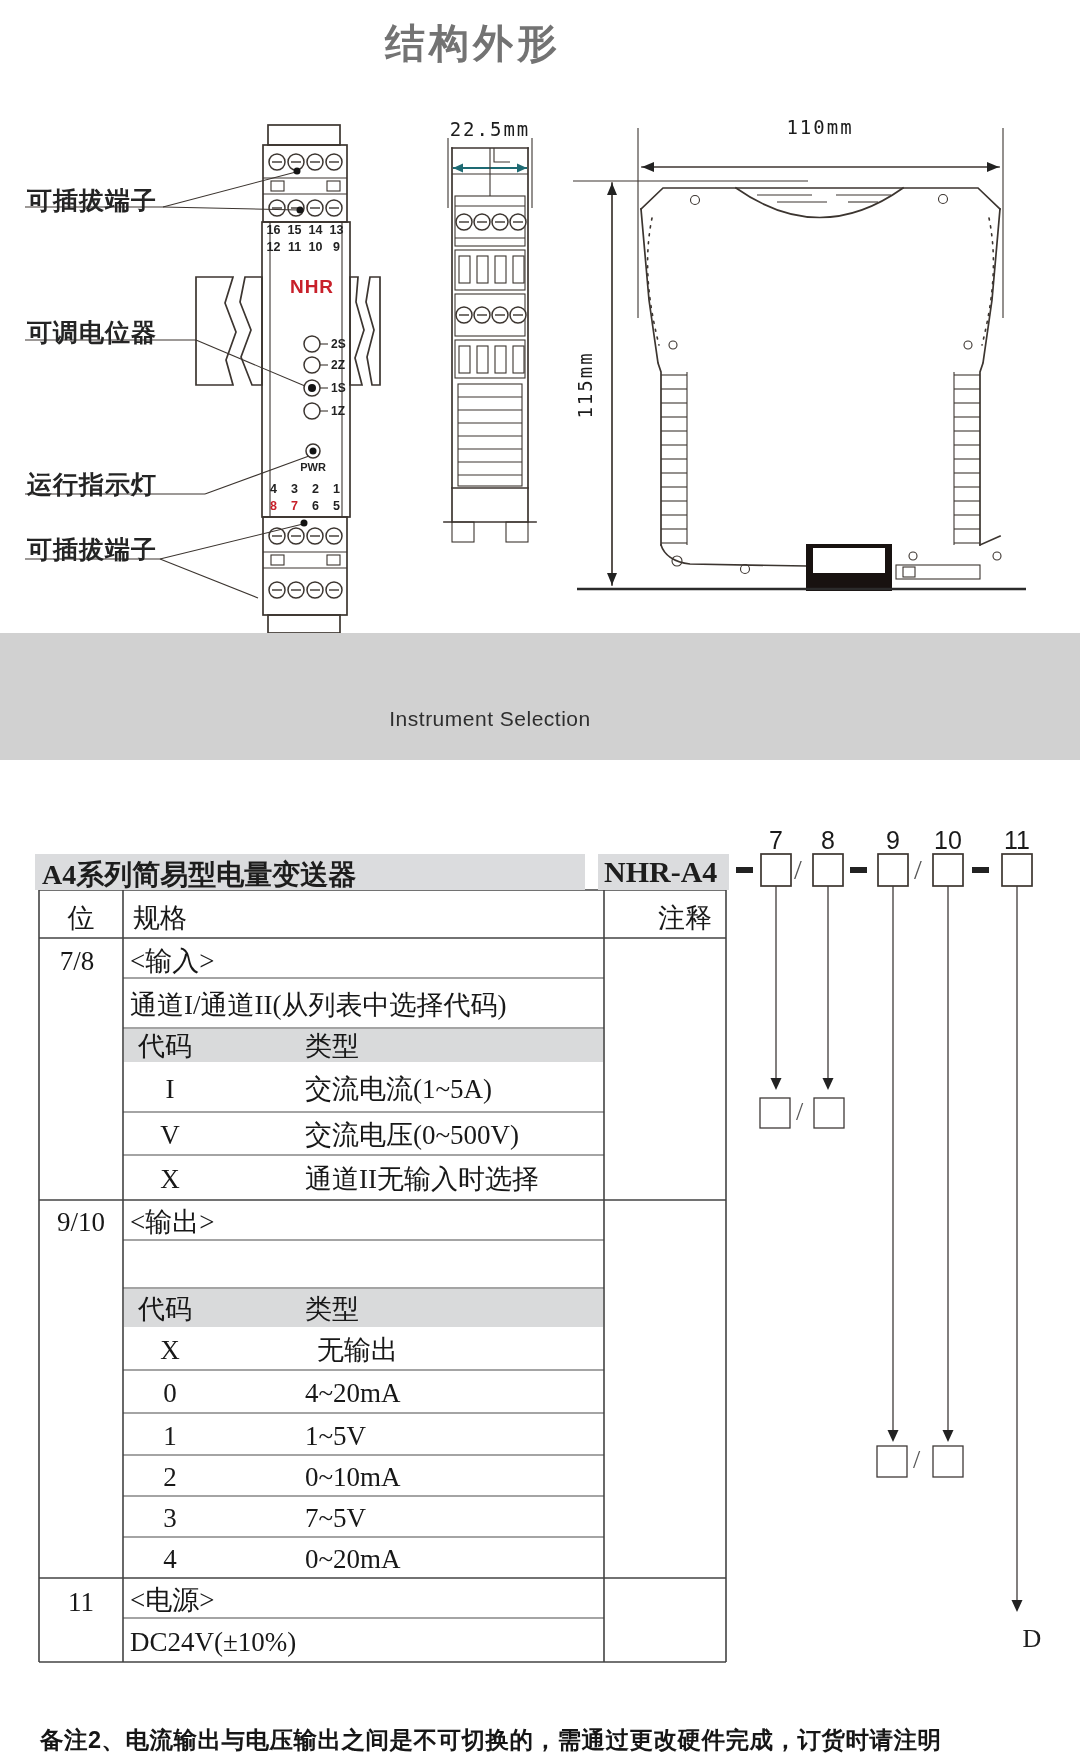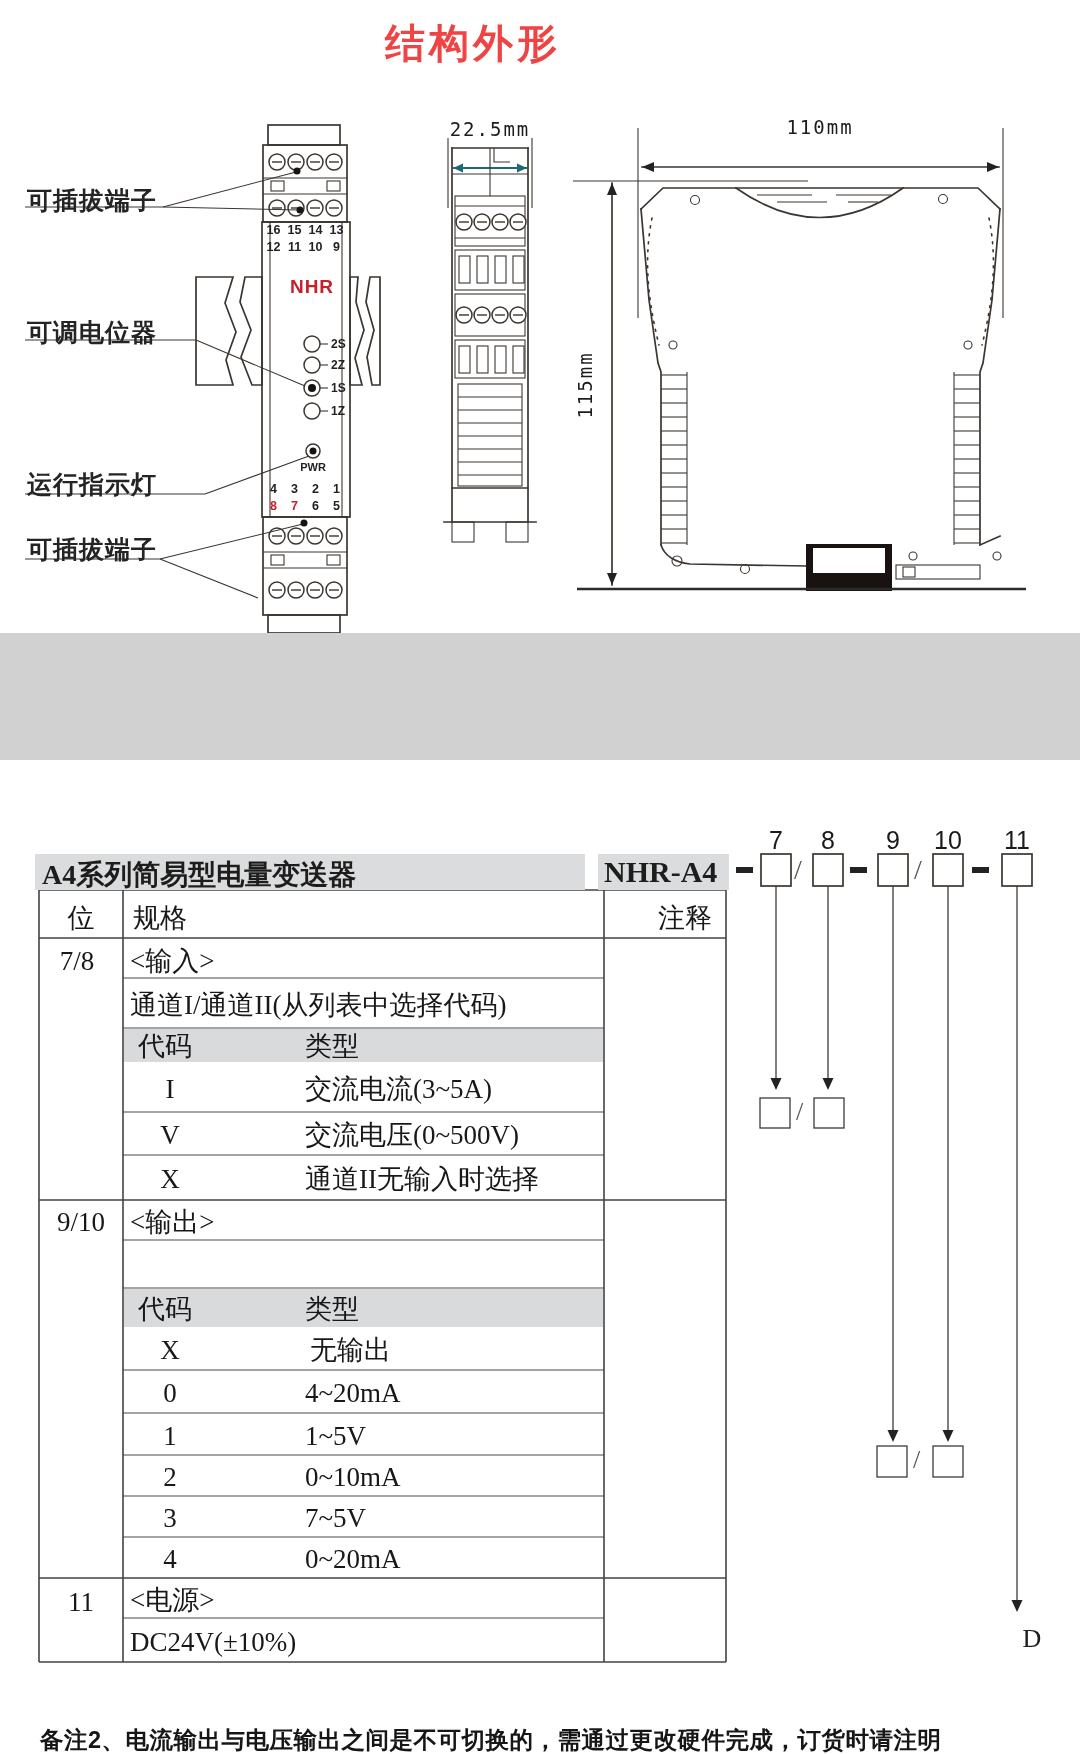--- a/index.html
+++ b/index.html
@@ -1,19 +1,19 @@
 <!DOCTYPE html>
 <html><head>
 <meta charset="utf-8">
 <style>
   html,body{margin:0;padding:0;background:#fff;}
   .page{position:relative;width:1080px;height:1754px;background:#ffffff;overflow:hidden;
         font-family:"Liberation Sans","DejaVu Sans",sans-serif;color:#1d1d1d;}
   .abs{position:absolute;}
-  .doc-title{left:273px;top:16px;width:400px;text-align:center;font-size:40px;font-weight:700;letter-spacing:4px;color:#ef4444;}
+  .doc-title{left:273px;top:16px;width:400px;text-align:center;font-size:40px;font-weight:700;letter-spacing:4px;color:#737373;}
   .callout{font-size:25px;font-weight:700;color:#242424;letter-spacing:1px;}
   .dim{font-family:"DejaVu Sans Mono","Liberation Mono",monospace;font-size:19px;color:#1c1c1c;letter-spacing:2px;text-align:center;}
   .brand{color:#c8202a;font-weight:800;font-size:19px;letter-spacing:1px;text-align:center;}
   .potlbl{font-size:12px;font-weight:700;color:#222;}
   .pwrlbl{font-size:11px;font-weight:700;color:#222;text-align:center;}
   .trow{display:flex;justify-content:space-around;font-size:12.5px;font-weight:600;color:#222;}
   .trow span{flex:1;text-align:center;}
   .trow .red{color:#c8202a;}
   .banner{left:0;top:633px;width:1080px;height:127px;background:#d1d1d1;}
   .banner-title{left:0;top:646px;width:980px;text-align:center;font-size:55px;font-weight:700;letter-spacing:3px;color:#0f0f0f;}
@@ -350,20 +350,21 @@
     <span class="red">7</span>
     <span>6</span>
     <span>5</span>
   </div>
 
   <div class="abs dim" style="left:448px;top:118px;width:84px;">22.5mm</div>
   <div class="abs dim" style="left:770px;top:116px;width:100px;">110mm</div>
   <div class="abs dim" style="left:540px;top:374px;width:90px;transform:rotate(-90deg);">115mm</div>
 
   <div class="abs banner"></div>
+  <div class="abs banner-sub">Instrument Selection</div>
 
   <div class="abs hl" style="left:35px;top:854px;width:550px;height:36px;"></div>
   <div class="abs hl" style="left:598px;top:854px;width:131px;height:36px;"></div>
   <div class="abs serif" style="left:42px;top:856px;font-size:28px;font-weight:600;">A4系列简易型电量变送器</div>
   <div class="abs serif" style="left:604px;top:855px;font-size:30px;font-weight:600;">NHR-A4</div>
 
   <div class="abs digit" style="left:761px;top:826px;width:30px;">7</div>
   <div class="abs digit" style="left:813px;top:826px;width:30px;">8</div>
   <div class="abs digit" style="left:878px;top:826px;width:30px;">9</div>
   <div class="abs digit" style="left:933px;top:826px;width:30px;">10</div>
@@ -378,32 +379,32 @@
   <div class="abs serif cell ctr" style="left:39px;top:901px;width:84px;">位</div>
   <div class="abs serif cell" style="left:133px;top:901px;">规格</div>
   <div class="abs serif cell ctr" style="left:624px;top:901px;width:122px;">注释</div>
 
   <div class="abs serif cell ctr" style="left:39px;top:944px;width:76px;">7/8</div>
   <div class="abs serif cell" style="left:130px;top:944px;">&lt;输入&gt;</div>
   <div class="abs serif cell" style="left:130px;top:988px;">通道I/通道II(从列表中选择代码)</div>
   <div class="abs serif cell" style="left:138px;top:1029px;">代码</div>
   <div class="abs serif cell" style="left:305px;top:1029px;">类型</div>
   <div class="abs serif cell ctr" style="left:150px;top:1072px;width:40px;">I</div>
-  <div class="abs serif cell" style="left:305px;top:1072px;">交流电流(3~5A)</div>
+  <div class="abs serif cell" style="left:305px;top:1072px;">交流电流(1~5A)</div>
   <div class="abs serif cell ctr" style="left:150px;top:1118px;width:40px;">V</div>
   <div class="abs serif cell" style="left:305px;top:1118px;">交流电压(0~500V)</div>
   <div class="abs serif cell ctr" style="left:150px;top:1162px;width:40px;">X</div>
   <div class="abs serif cell" style="left:305px;top:1162px;">通道II无输入时选择</div>
 
   <div class="abs serif cell ctr" style="left:39px;top:1205px;width:84px;">9/10</div>
   <div class="abs serif cell" style="left:130px;top:1205px;">&lt;输出&gt;</div>
   <div class="abs serif cell" style="left:138px;top:1292px;">代码</div>
   <div class="abs serif cell" style="left:305px;top:1292px;">类型</div>
   <div class="abs serif cell ctr" style="left:150px;top:1333px;width:40px;">X</div>
-  <div class="abs serif cell" style="left:310px;top:1333px;text-align:center;">无输出</div>
+  <div class="abs serif cell" style="left:317px;top:1333px;text-align:center;">无输出</div>
   <div class="abs serif cell ctr" style="left:150px;top:1376px;width:40px;">0</div>
   <div class="abs serif cell" style="left:305px;top:1376px;">4~20mA</div>
   <div class="abs serif cell ctr" style="left:150px;top:1419px;width:40px;">1</div>
   <div class="abs serif cell" style="left:305px;top:1419px;">1~5V</div>
   <div class="abs serif cell ctr" style="left:150px;top:1460px;width:40px;">2</div>
   <div class="abs serif cell" style="left:305px;top:1460px;">0~10mA</div>
   <div class="abs serif cell ctr" style="left:150px;top:1501px;width:40px;">3</div>
   <div class="abs serif cell" style="left:305px;top:1501px;">7~5V</div>
   <div class="abs serif cell ctr" style="left:150px;top:1542px;width:40px;">4</div>
   <div class="abs serif cell" style="left:305px;top:1542px;">0~20mA</div>

